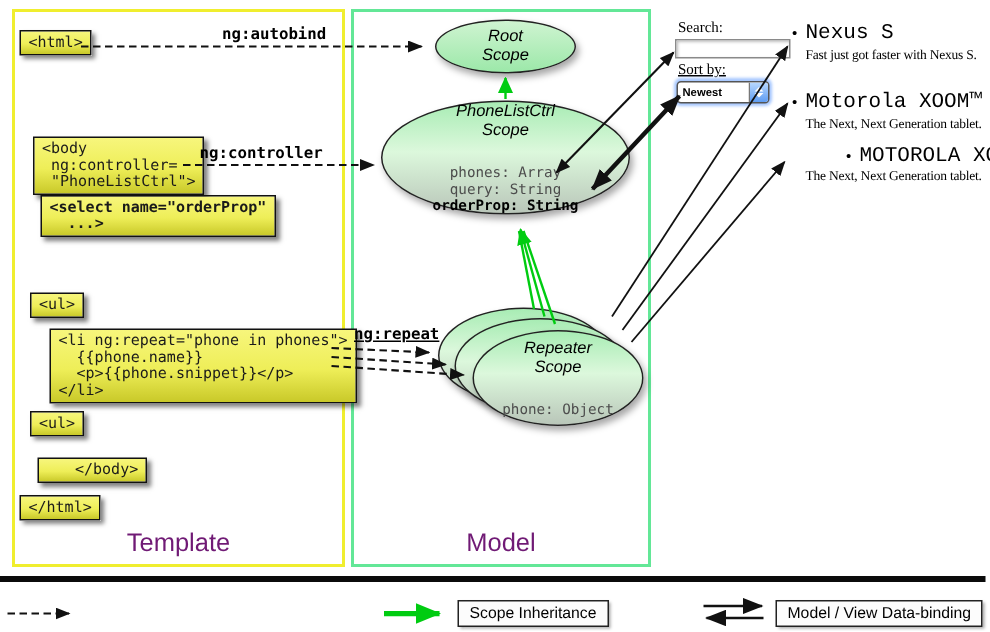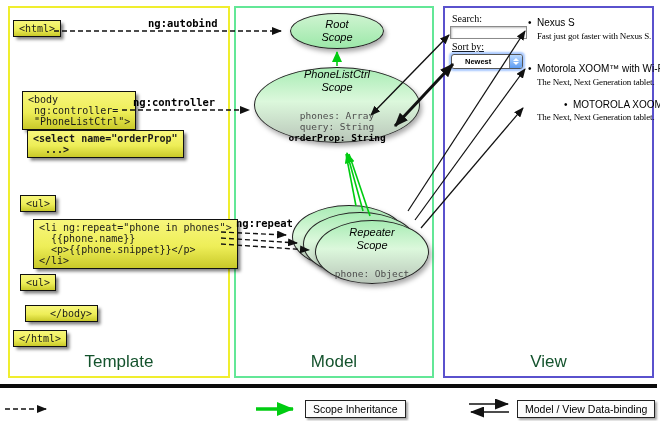--- a/index.html
+++ b/index.html
@@ -1,20 +1,20 @@
 <!DOCTYPE html>
 <html><head>
 <meta charset="utf-8">
 <style>
   html,body{margin:0;padding:0;background:#fff;}
   #stage{position:relative;width:660px;height:421px;background:#fff;overflow:hidden;
          font-family:"Liberation Sans",sans-serif;}
   .col{position:absolute;top:6px;height:368px;background:#fff;}
   .col-label{position:absolute;bottom:4px;left:0;right:0;text-align:center;
-             font-size:17px;color:#14532d;}
+             font-size:17px;color:#701a75;}
   .code{position:absolute;white-space:pre;font-family:"DejaVu Sans Mono",monospace;
         font-size:10px;line-height:11px;color:#1a1a1a;padding:2px 5px;
         background:linear-gradient(180deg,#f7f67c 0%,#eeee58 55%,#c9c929 100%);
         border:1.5px solid #111;box-shadow:2.5px 2.5px 3px rgba(0,0,0,.5);}
   .code.bold{font-weight:bold;}
   .nglabel{position:absolute;font-family:"DejaVu Sans Mono",monospace;font-weight:bold;
            font-size:10.5px;color:#000;white-space:nowrap;}
   .scope{position:absolute;border-radius:50%;border:1.7px solid #222;
          background:linear-gradient(180deg,#a8ecb4 0%,#dcf8dc 45%,#b9c6b9 100%);
          box-shadow:2px 3px 5px rgba(0,0,0,.35);
@@ -24,73 +24,70 @@
   .scope-props{white-space:pre;text-align:center;font-family:"DejaVu Sans Mono",monospace;
                font-size:9.5px;line-height:11px;color:#4d4d4d;margin-top:16px;}
   .scope-prop-bold{font-family:"DejaVu Sans Mono",monospace;font-weight:bold;
                    font-size:9.5px;line-height:11px;color:#000;}
   .viewtext{position:absolute;font-family:"Liberation Serif",serif;color:#000;}
   .vinput{position:absolute;left:450px;top:26px;width:71px;height:11px;
           border:1px solid #8a8a8a;background:#fff;box-shadow:inset 1px 1px 2px rgba(0,0,0,.25);
           font-size:9px;padding:0 2px;}
   .vselect{position:absolute;left:451px;top:54px;width:60px;height:13px;border:1px solid #555;
            border-radius:3px;background:#fff;box-shadow:0 0 2px 1.5px rgba(120,170,255,.65);
-           display:flex;align-items:center;padding-left:10px;}
+           display:flex;align-items:center;}
   .vselect .txt{flex:1;font-size:7.5px;font-weight:bold;padding-left:3px;white-space:nowrap;
                 overflow:hidden;}
   .stepper{width:12px;height:100%;border-left:1px solid #777;border-radius:0 2px 2px 0;
            background:linear-gradient(180deg,#b9d9ff 0%,#5e9cf2 100%);
            display:flex;flex-direction:column;align-items:center;justify-content:center;}
   .stepper i{display:block;width:0;height:0;border-left:3px solid transparent;
              border-right:3px solid transparent;}
   .stepper .up{border-bottom:3px solid #fff;margin-bottom:1px;}
   .stepper .dn{border-top:3px solid #fff;}
   .vitem{position:absolute;white-space:nowrap;}
-  .vitem .nm{font-family:Liberation Sans, sans-serif;font-size:10px;}
+  .vitem .nm{font-family:Liberation Mono, monospace;font-size:14px;}
   .vitem .bl{display:inline-block;width:9px;font-size:10px;}
   .vdesc{position:absolute;font-family:"Liberation Serif",serif;font-size:9px;
          letter-spacing:-0.15px;white-space:nowrap;}
   .sep-bar{position:absolute;left:0;top:384px;width:657px;height:4px;background:#0b0b0b;}
   .lg-box{position:absolute;top:400px;padding:2px 7px;border:1.3px solid #222;background:#fcfcfc;
           box-shadow:1.5px 1.5px 2px rgba(0,0,0,.35);font-size:10.5px;white-space:nowrap;color:#000;}
   svg.overlay{position:absolute;left:0;top:0;pointer-events:none;}
 </style>
 </head>
 <body>
 
 <div id="stage">
 
   <div class="col" style="left:8px;width:218px;border:2px solid #f0ee2e;">
     <div class="col-label">Template</div>
   </div>
   <div class="col" style="left:234px;width:196px;border:2px solid #63e797;">
     <div class="col-label">Model</div>
   </div>
-  <div class="col" style="left:443px;width:207px;border:2px solid #5a51cd;">
-    <div class="col-label">View</div>
-  </div>
 
   <div class="code" style="left:13px;top:20px;">&lt;html&gt;</div>
   <div class="code" style="left:22px;top:91px;">&lt;body
  ng:controller=
  "PhoneListCtrl"&gt;</div>
   <div class="code bold" style="left:27px;top:130px;">&lt;select name="orderProp"
   ...&gt;</div>
   <div class="code" style="left:20px;top:195px;">&lt;ul&gt;</div>
   <div class="code" style="left:33px;top:219px;">&lt;li ng:repeat="phone in phones"&gt;
   {{phone.name}}
   &lt;p&gt;{{phone.snippet}}&lt;/p&gt;
 &lt;/li&gt;</div>
   <div class="code" style="left:20px;top:274px;">&lt;ul&gt;</div>
   <div class="code" style="left:25px;top:305px;padding-left:24px;">&lt;/body&gt;</div>
   <div class="code" style="left:13px;top:330px;">&lt;/html&gt;</div>
 
   <div class="nglabel" style="left:148px;top:17px;">ng:autobind</div>
   <div class="nglabel" style="left:133px;top:96px;">ng:controller</div>
-  <div class="nglabel" style="left:236px;top:217px;">ng:repeat</div>
+  <div class="nglabel" style="left:236px;top:217px;text-decoration:underline;">ng:repeat</div>
 
   <div class="scope root" style="left:290px;top:13px;width:92px;height:34px;">
     <div class="scope-title">Root
 Scope</div>
   </div>
 
   <div class="scope" style="left:254px;top:67px;width:164px;height:74px;">
     <div class="scope-title">PhoneListCtrl
 Scope</div>
     <div class="scope-props">phones: Array

